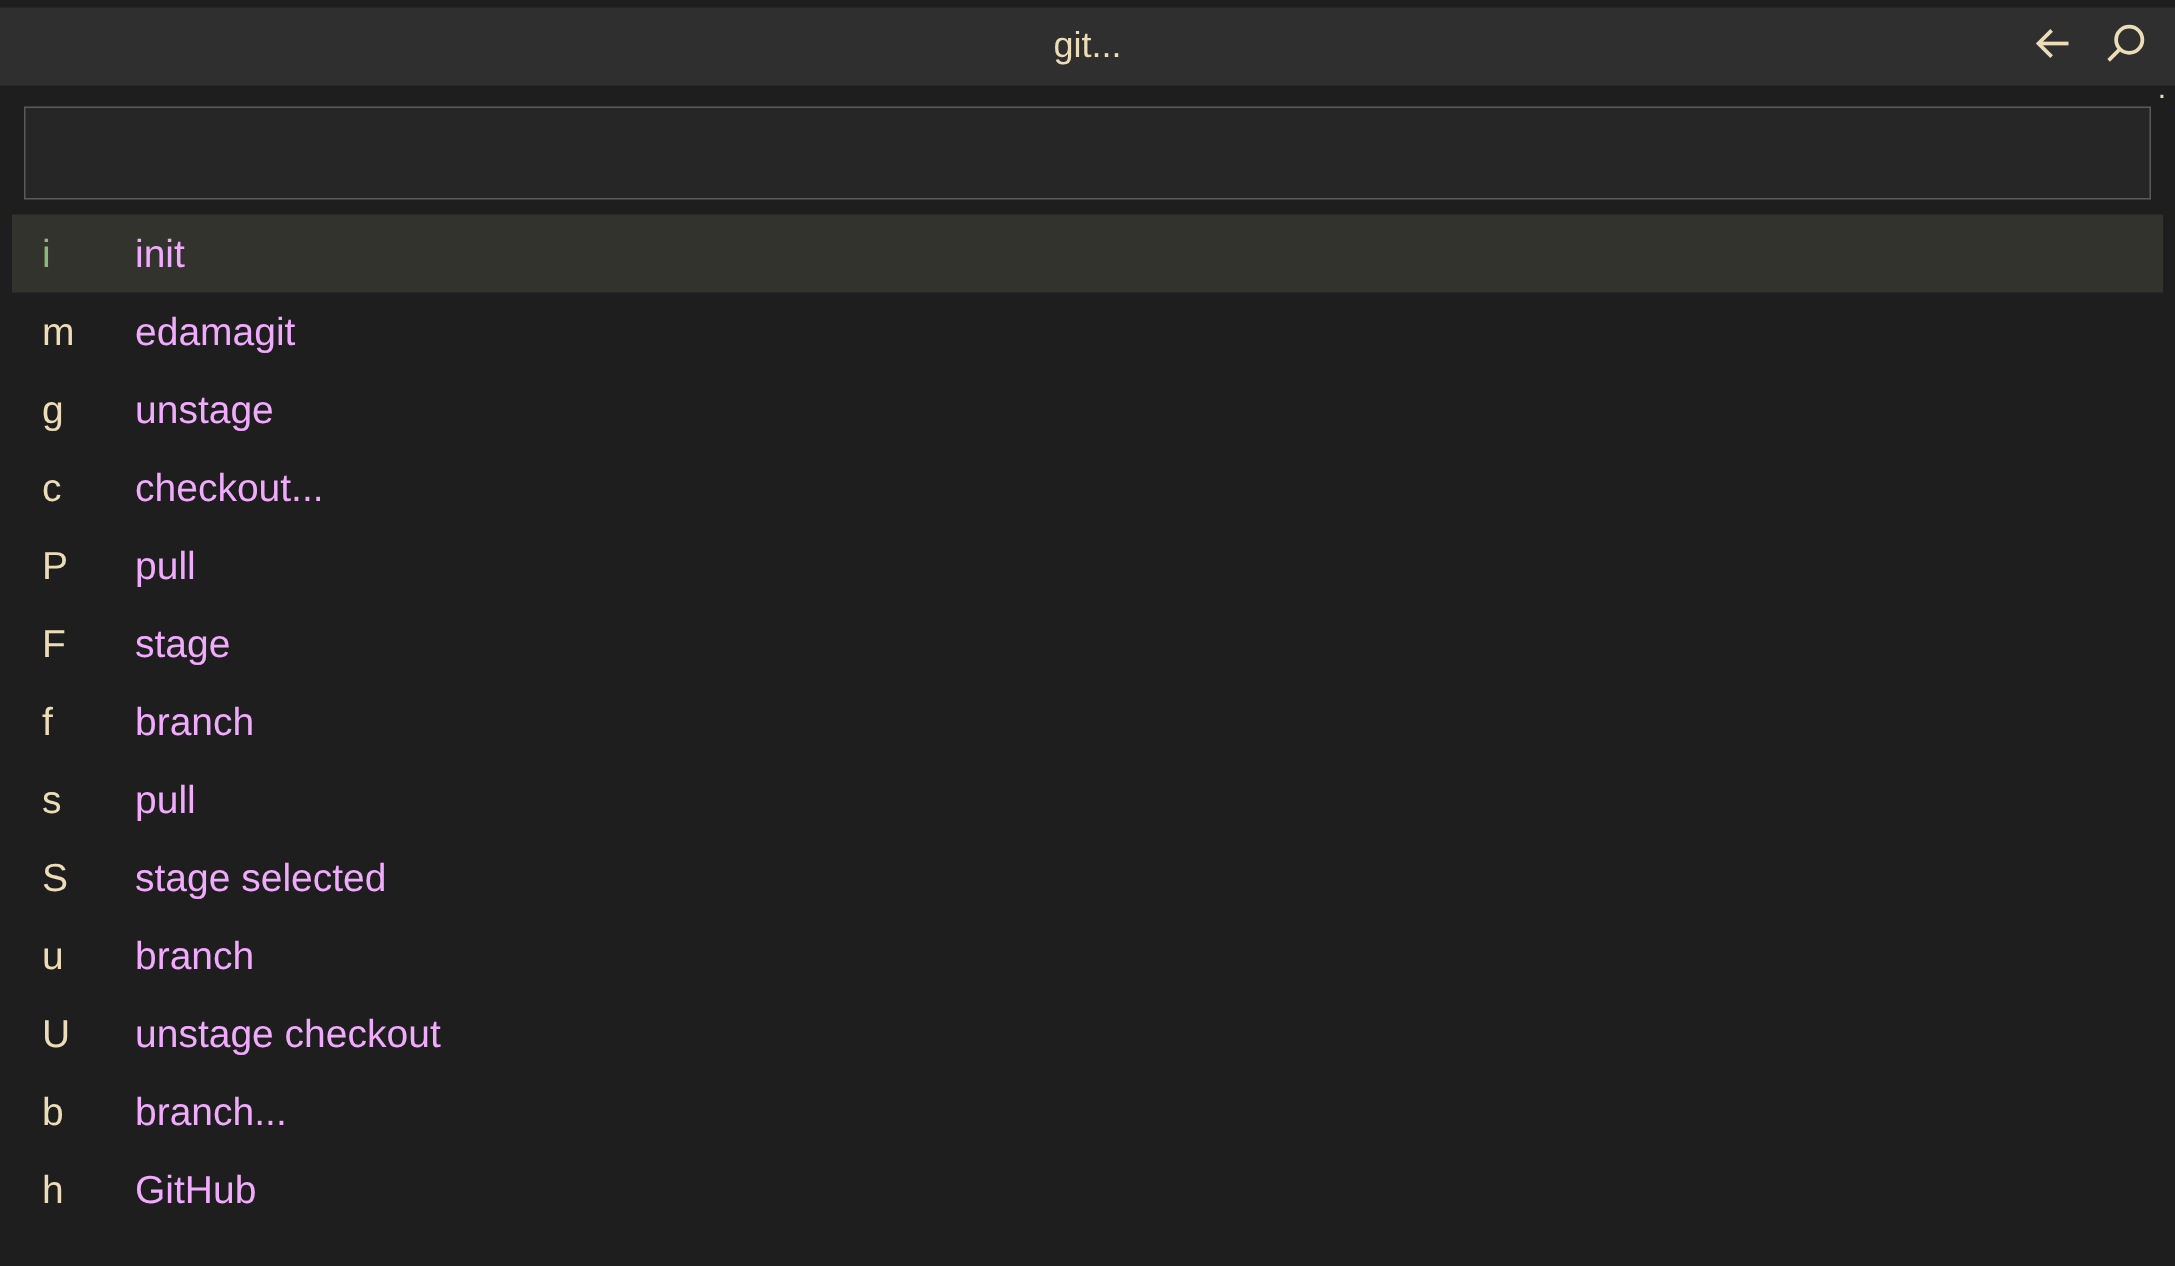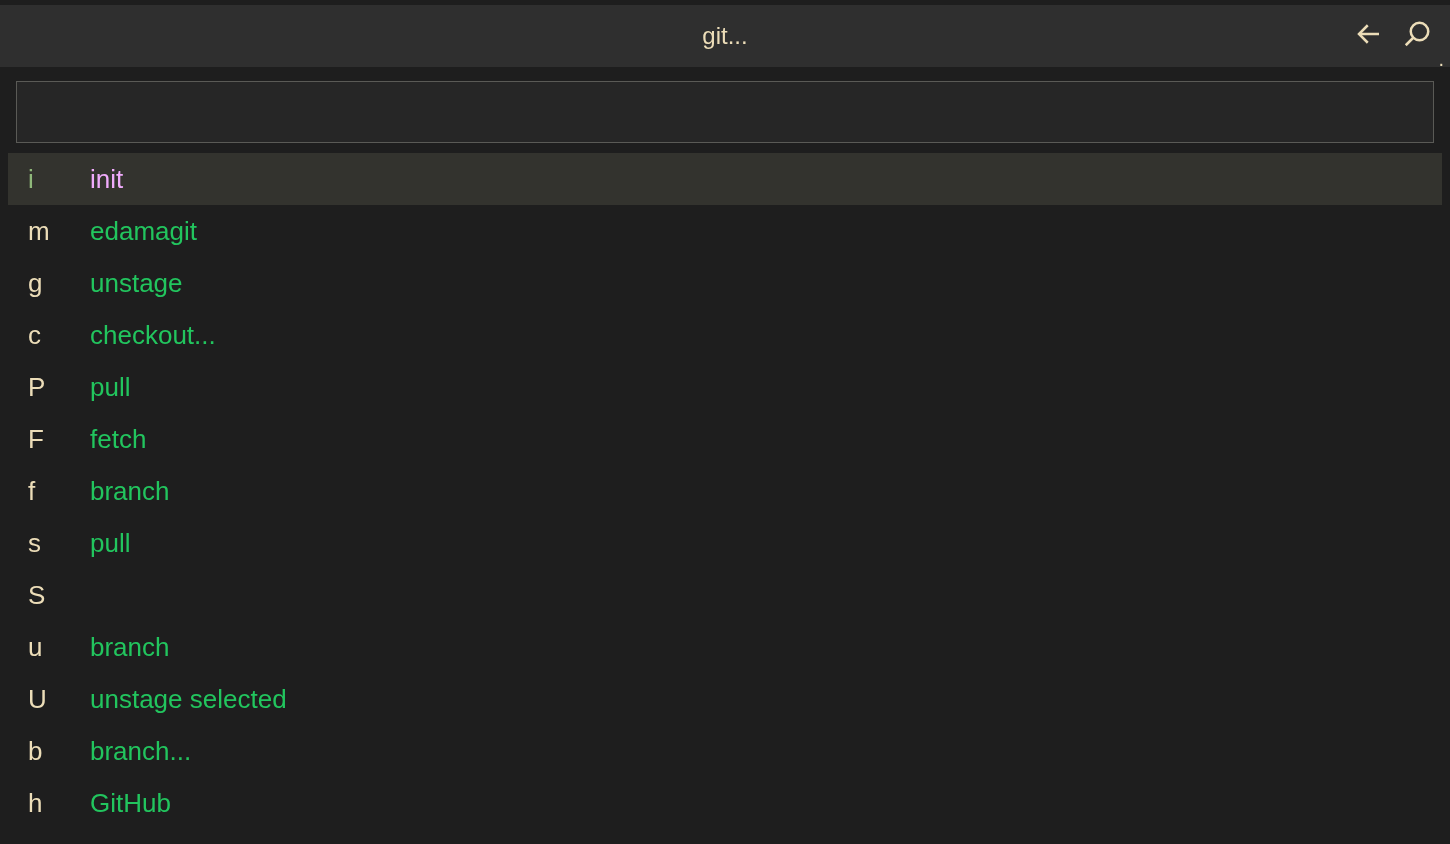--- a/index.html
+++ b/index.html
@@ -8,21 +8,21 @@
       box-sizing: border-box;
     }
     body {
       width: 1450px;
       height: 844px;
       background: #1e1e1e;
       font-family: -apple-system, BlinkMacSystemFont, "Segoe UI", Helvetica, Arial, sans-serif;
       overflow: hidden;
     }
     .header-bar {
-      height: 62px;
+      height: 52px;
       background: #2f2f2f;
       display: flex;
       align-items: center;
       justify-content: center;
       position: relative;
       padding: 0 12px;
       margin-top: 5px;
     }
     .header-title {
       color: #ecddb8;
@@ -71,21 +71,21 @@
     .list-item.selected {
       background: #33332e;
     }
     .list-item .key {
       color: #ecddb8;
       font-size: 26px;
       width: 62px;
       flex-shrink: 0;
     }
     .list-item .label {
-      color: #22c55e;
+      color: #f0abfc;
       font-size: 26px;
     }
     .list-item.selected .key {
       color: #8fb87a;
     }
     .list-item.selected .label {
       color: #f0abfc;
     }
     .trailing-dot {
       position: absolute;
@@ -138,40 +138,41 @@
     <div class="list-item">
       <span class="key">c</span>
       <span class="label">checkout...</span>
     </div>
     <div class="list-item">
       <span class="key">P</span>
       <span class="label">pull</span>
     </div>
     <div class="list-item">
       <span class="key">F</span>
-      <span class="label">fetch</span>
+      <span class="label">stage</span>
     </div>
     <div class="list-item">
       <span class="key">f</span>
       <span class="label">branch</span>
     </div>
     <div class="list-item">
       <span class="key">s</span>
       <span class="label">pull</span>
     </div>
     <div class="list-item">
       <span class="key">S</span>
+      <span class="label">stage selected</span>
     </div>
     <div class="list-item">
       <span class="key">u</span>
       <span class="label">branch</span>
     </div>
     <div class="list-item">
       <span class="key">U</span>
-      <span class="label">unstage selected</span>
+      <span class="label">unstage checkout</span>
     </div>
     <div class="list-item">
       <span class="key">b</span>
       <span class="label">branch...</span>
     </div>
     <div class="list-item">
       <span class="key">h</span>
       <span class="label">GitHub</span>
     </div>
   </div>

